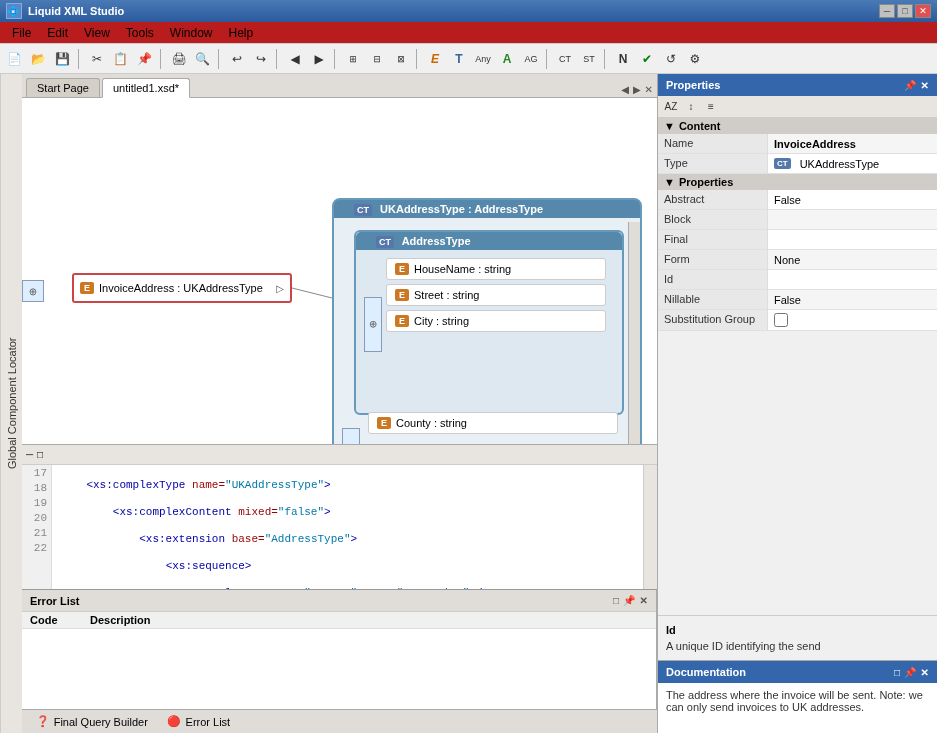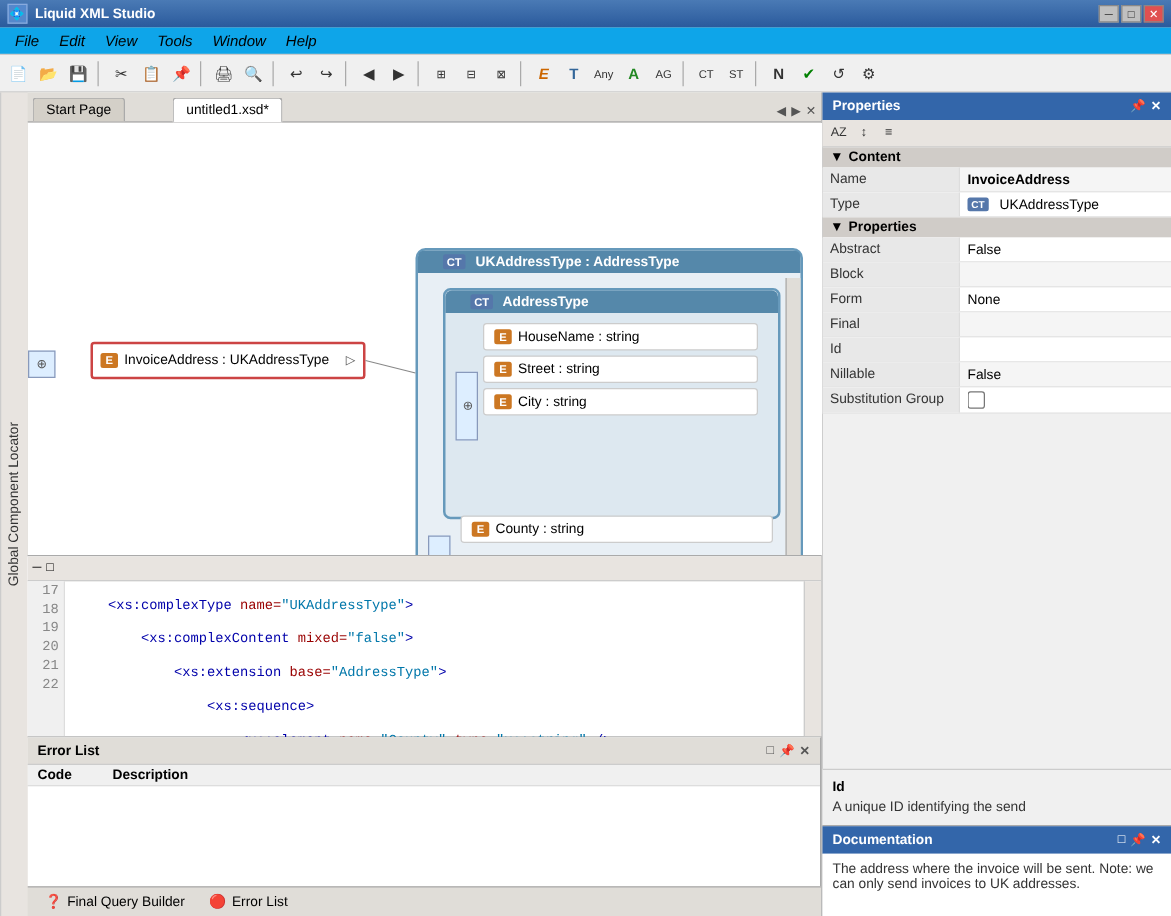--- a/index.html
+++ b/index.html
@@ -16,27 +16,26 @@
       user-select: none;
     }
     #titlebar .title-icon { width: 16px; height: 16px; background: #5588cc; border: 1px solid #88aadd; margin-right: 6px; font-size: 10px; display:flex; align-items:center; justify-content:center; }
     #titlebar .title-text { flex: 1; font-size: 11px; font-weight: bold; }
     #titlebar .window-controls { display: flex; gap: 2px; }
     #titlebar .win-btn { width: 16px; height: 14px; background: #c0c0c0; border: 1px solid #888; font-size: 9px; display: flex; align-items: center; justify-content: center; cursor: pointer; color: #333; }
     #titlebar .win-btn.close { background: #e05050; color: white; }
 
     
     #menubar {
-      background: #0ea5e9;
+      background: #b91c1c;
       height: 22px;
       display: flex;
       align-items: center;
       padding: 0 4px;
       border-bottom: 1px solid #ccc;
-      font-style: italic;
     }
     .menu-item { padding: 2px 8px; cursor: pointer; font-size: 12px; color: #000; }
 
     
     #toolbar {
       background: #f0f0f0;
       height: 30px;
       display: flex;
       align-items: center;
       padding: 2px 4px;
@@ -79,21 +78,20 @@
     }
 
     
     #tab-bar {
       background: #e0ddd8;
       height: 24px;
       display: flex;
       align-items: flex-end;
       padding: 0 4px;
       border-bottom: 1px solid #aaa;
-      gap: 36px;
     }
     .tab {
       padding: 3px 10px;
       border: 1px solid #aaa;
       border-bottom: none;
       background: #d4d0c8;
       cursor: pointer;
       font-size: 11px;
       margin-right: 2px;
       border-radius: 3px 3px 0 0;
@@ -692,26 +690,26 @@
 
       <div class="props-row">
         <div class="prop-name">Abstract</div>
         <div class="prop-value">False</div>
       </div>
       <div class="props-row">
         <div class="prop-name">Block</div>
         <div class="prop-value"></div>
       </div>
       <div class="props-row">
+        <div class="prop-name">Final</div>
+        <div class="prop-value"></div>
+      </div>
+      <div class="props-row">
         <div class="prop-name">Form</div>
         <div class="prop-value">None</div>
-      </div>
-      <div class="props-row">
-        <div class="prop-name">Final</div>
-        <div class="prop-value"></div>
       </div>
       <div class="props-row">
         <div class="prop-name">Id</div>
         <div class="prop-value"></div>
       </div>
       <div class="props-row">
         <div class="prop-name">Nillable</div>
         <div class="prop-value">False</div>
       </div>
       <div class="props-row">

